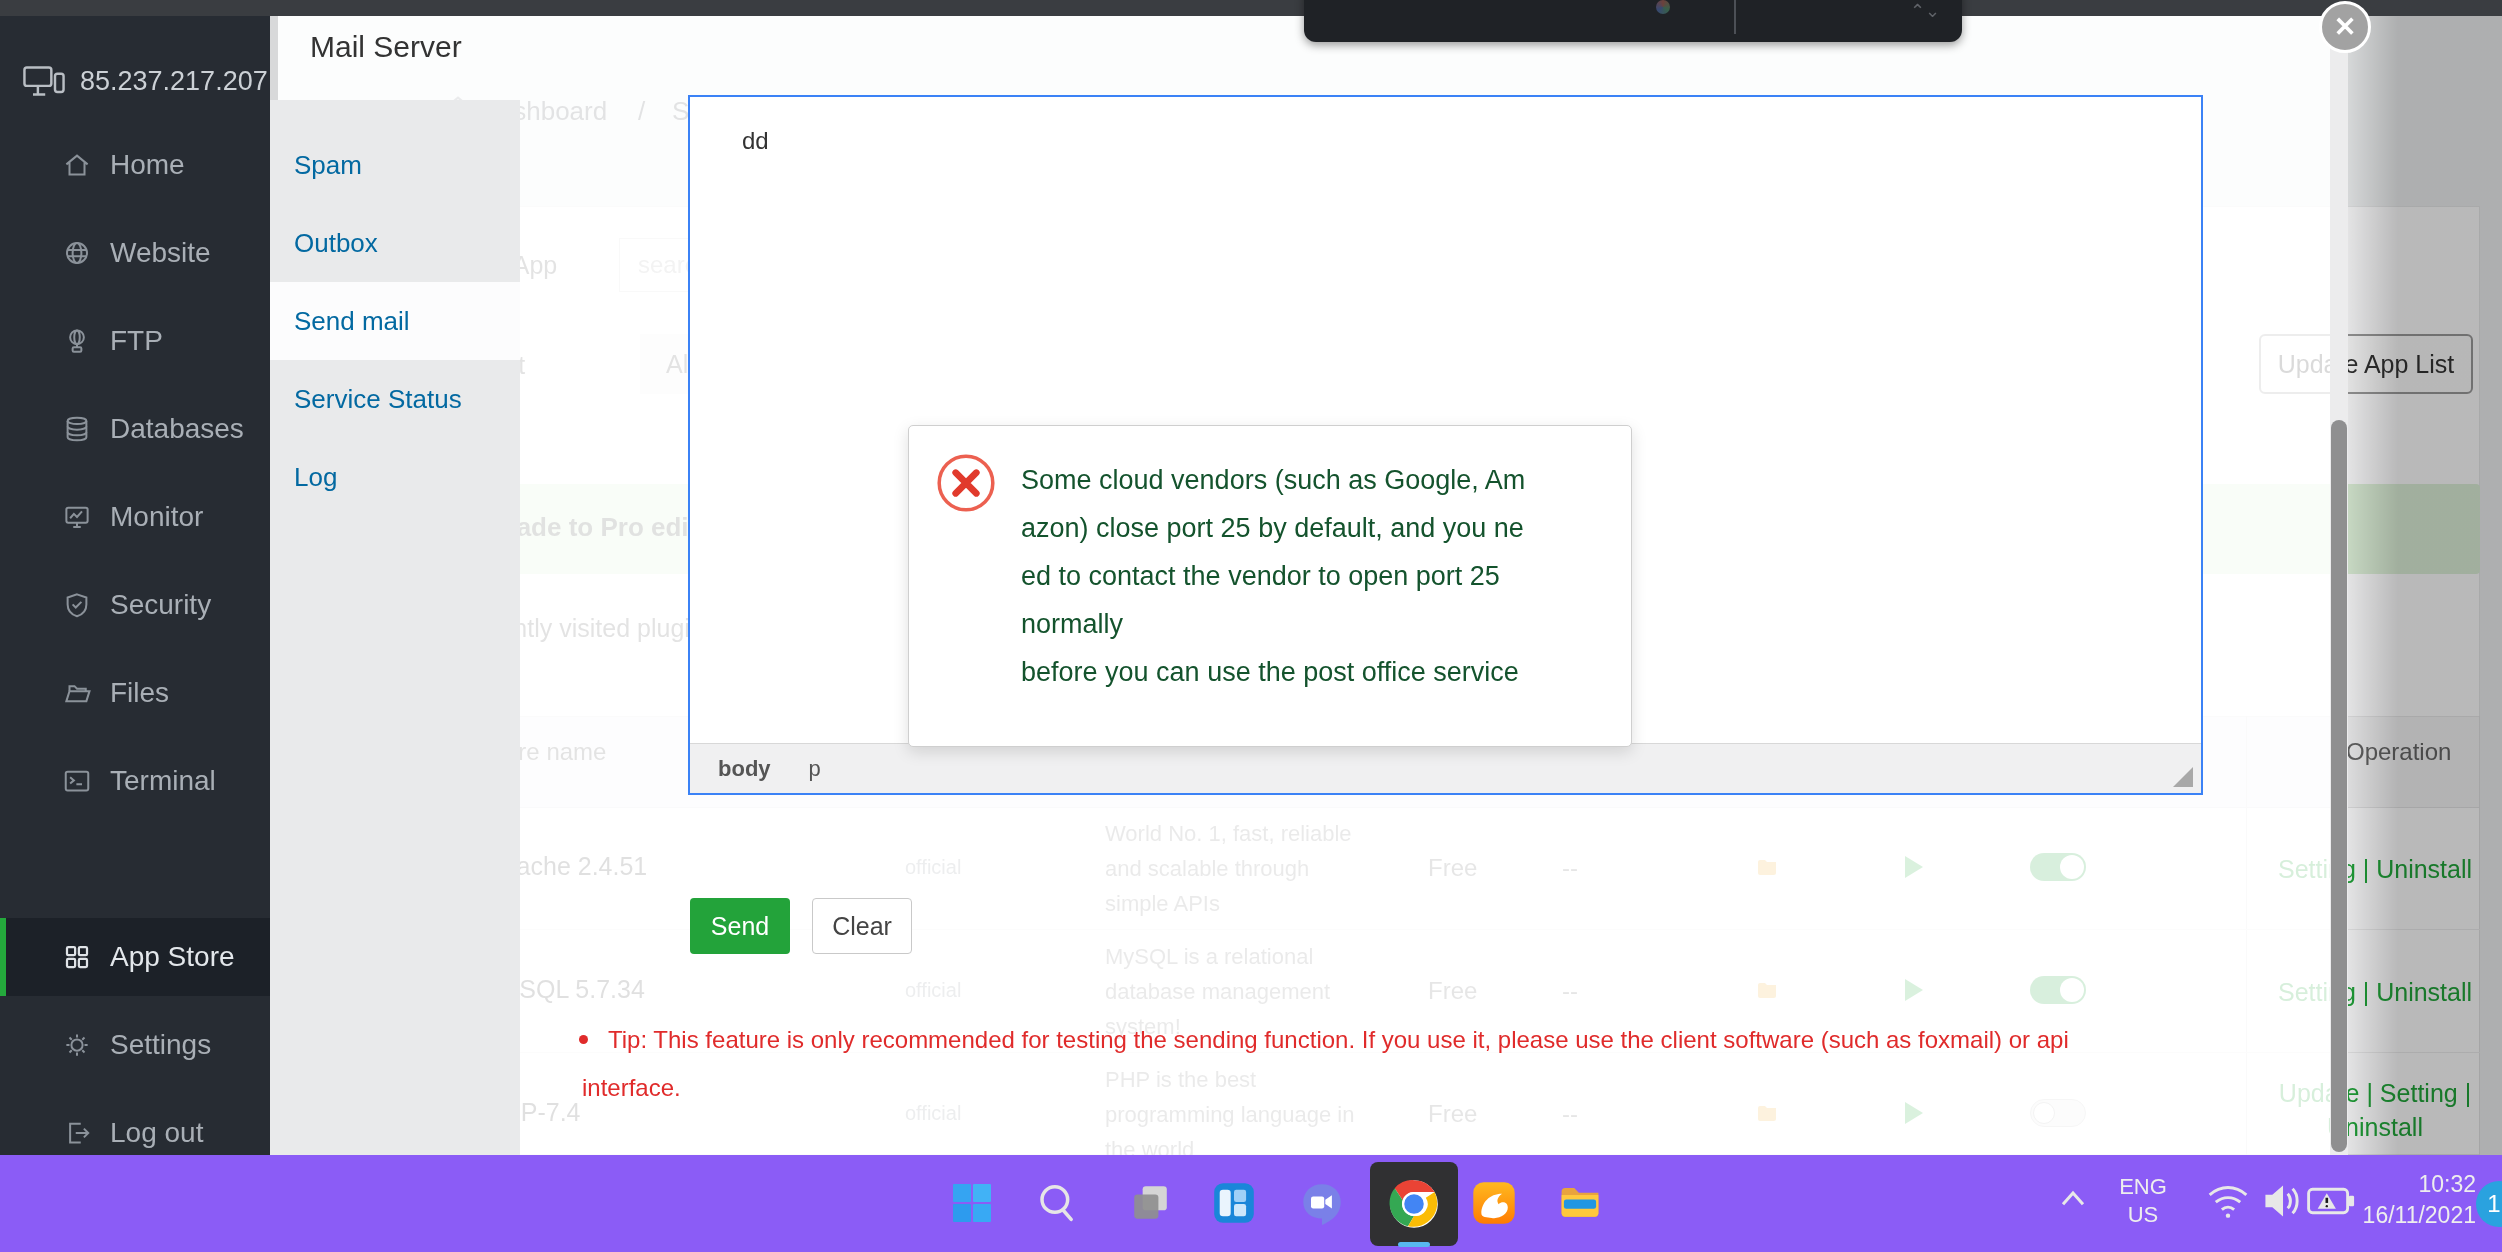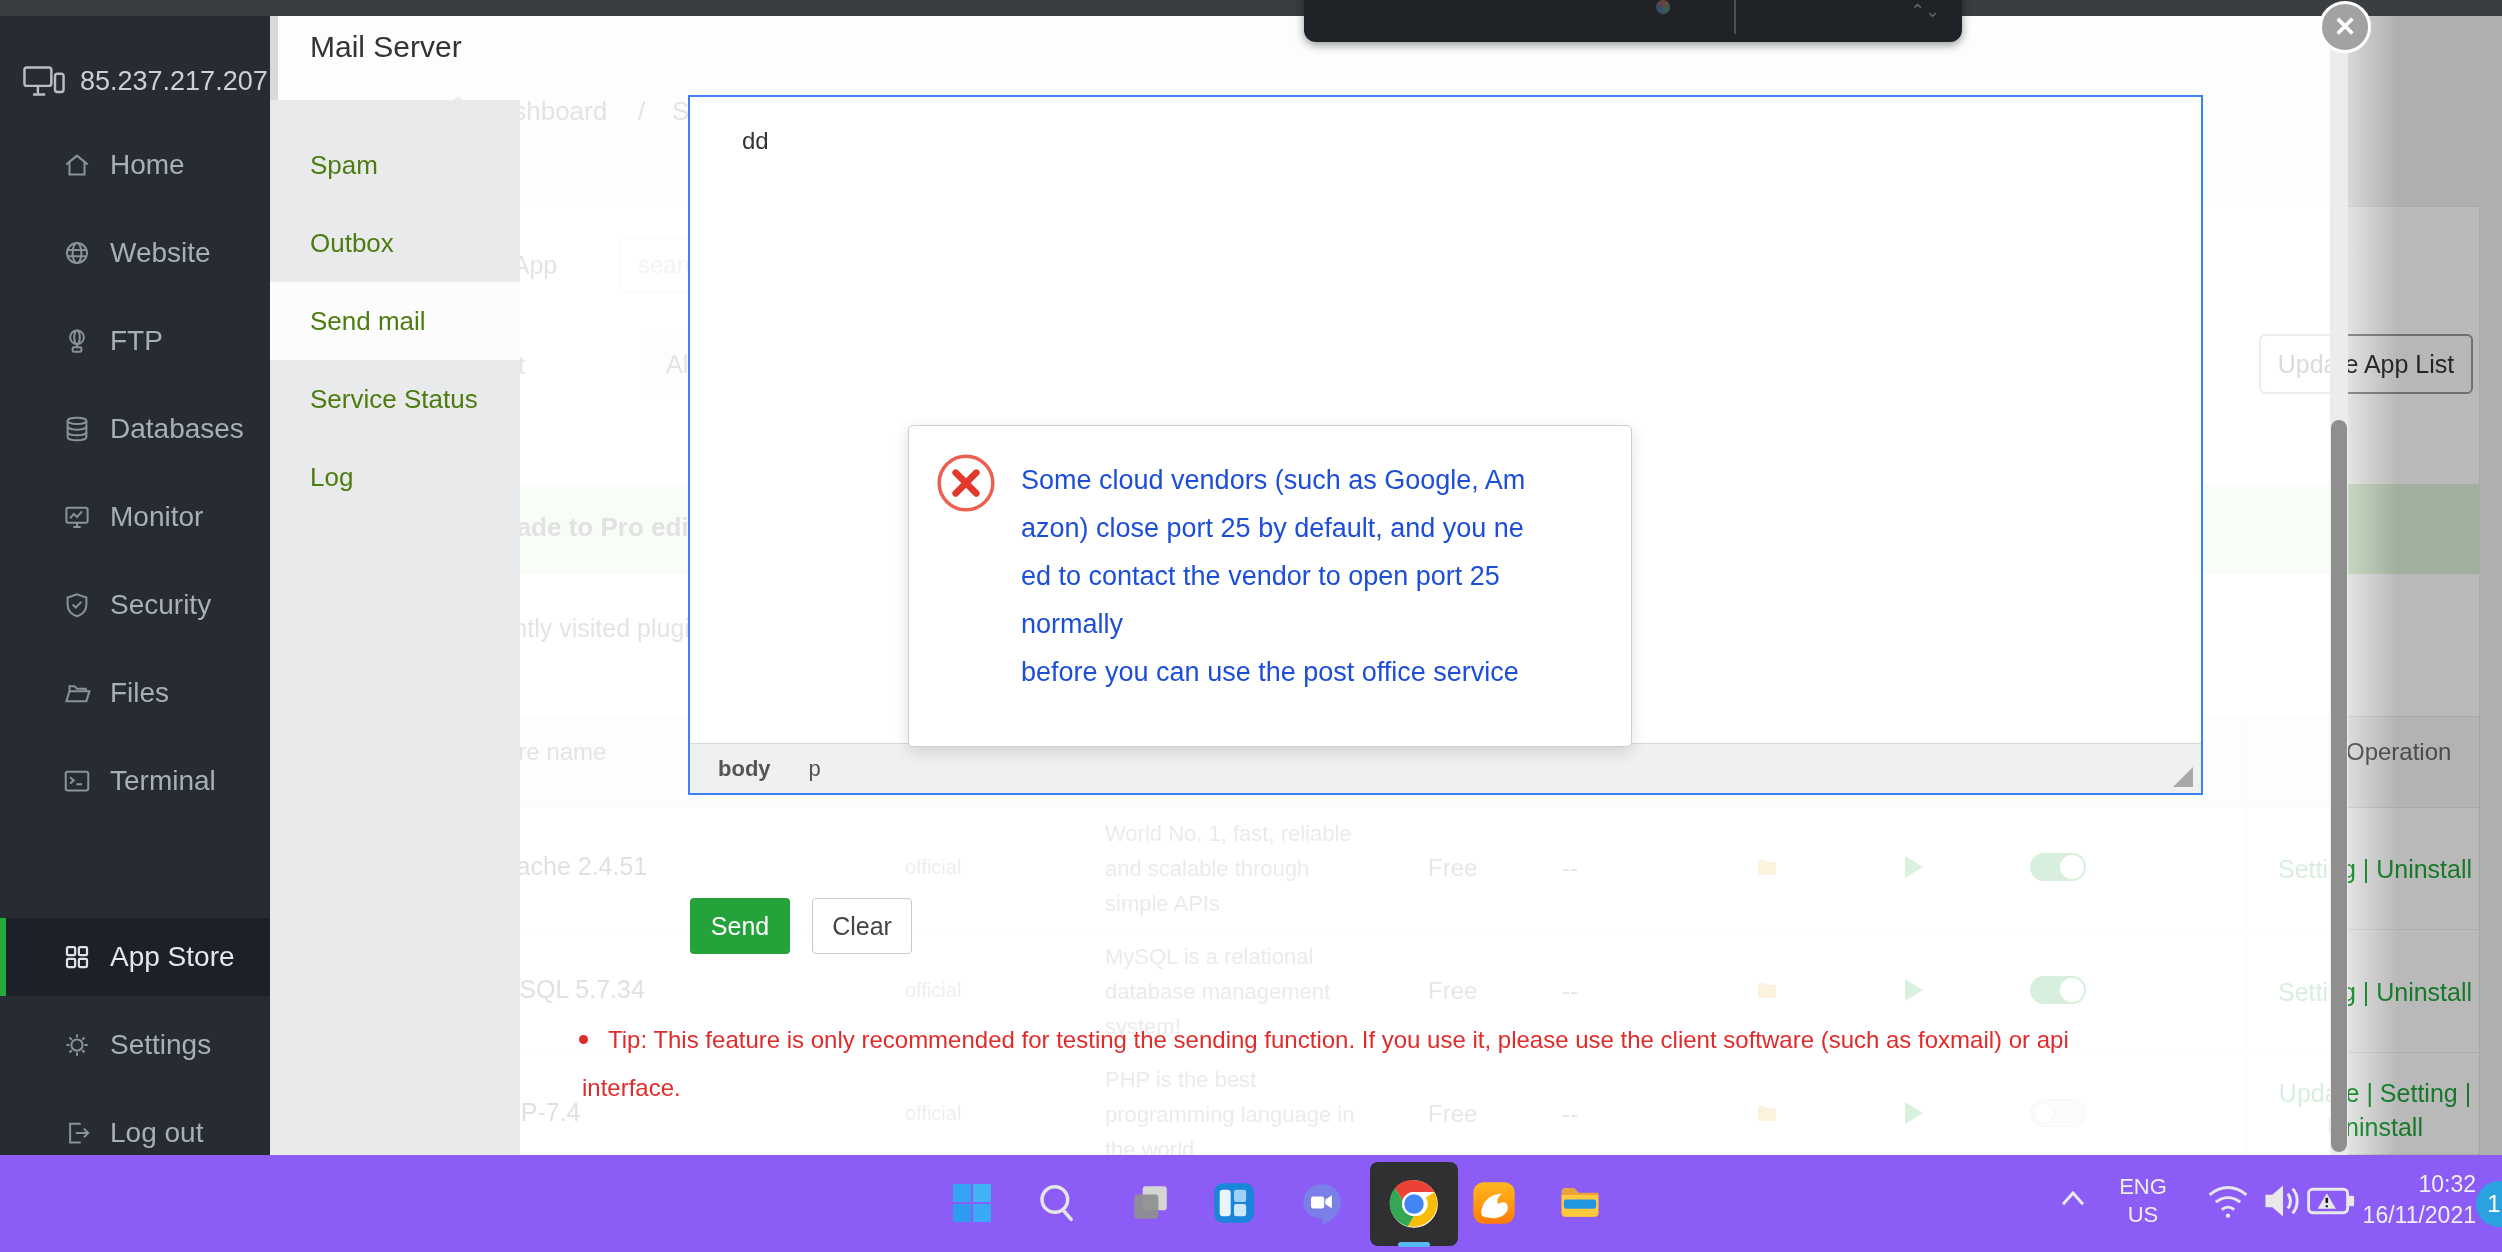--- a/index.html
+++ b/index.html
@@ -74,21 +74,21 @@
   
   .backdrop{left:270px;top:16px;width:2060px;height:1139px;background:rgba(255,255,255,0.82);z-index:20;}
   .darkstrip{left:2348px;top:16px;width:154px;height:1139px;z-index:20;
     background:linear-gradient(90deg,rgba(0,0,0,.10),rgba(0,0,0,.27) 50px,rgba(0,0,0,.27));}
   .sctrack{left:2330px;top:16px;width:18px;height:1139px;background:#ececed;z-index:21;}
   .scthumb{left:2331px;top:420px;width:16px;height:732px;background:#8f8f90;border-radius:8px;z-index:22;}
   
   .m-title{left:310px;top:30px;font-size:30px;color:#333;z-index:40;}
   .m-nav{left:270px;top:100px;width:250px;height:1055px;background:#e9eaeb;z-index:40;}
   .m-item{position:absolute;left:0;width:250px;height:78px;display:flex;align-items:center;
-    padding-left:40px;box-sizing:border-box;color:#4d7c0f;font-size:26px;}
+    padding-left:24px;box-sizing:border-box;color:#0369a1;font-size:26px;}
   .m-item.active{background:#fcfcfd;}
   .editor{left:688px;top:95px;width:1515px;height:700px;background:#fff;
     border:2px solid #3b82f6;box-sizing:border-box;z-index:40;}
   .ed-content{position:absolute;left:52px;top:30px;font-size:24px;color:#333;}
   .ed-status{position:absolute;left:0;bottom:0;width:100%;height:50px;background:#f0f0f1;
     border-top:1.5px solid #d8d8d8;box-sizing:border-box;display:flex;align-items:center;
     padding-left:28px;font-size:22px;color:#555;}
   .ed-status b{margin-right:38px;}
   .ed-resize{position:absolute;right:8px;bottom:6px;width:0;height:0;
     border-left:20px solid transparent;border-bottom:20px solid #a8a8a8;}
@@ -96,21 +96,21 @@
     color:#fff;font-size:25px;display:flex;align-items:center;justify-content:center;z-index:40;}
   .clearbtn{left:812px;top:898px;width:100px;height:56px;background:#fff;border:1.5px solid #c9c9c9;
     border-radius:4px;color:#444;font-size:25px;display:flex;align-items:center;justify-content:center;
     box-sizing:border-box;z-index:40;}
   .tipdot{left:579px;top:1035px;width:9px;height:9px;border-radius:50%;background:#e02b2b;z-index:40;}
   .tip1{left:608px;top:1026px;font-size:24px;color:#e02b2b;z-index:40;}
   .tip2{left:582px;top:1074px;font-size:24px;color:#e02b2b;z-index:40;}
   
   .msgbox{left:908px;top:425px;width:724px;height:322px;background:#fff;border:1.5px solid #cfcfcf;
     border-radius:5px;box-shadow:0 5px 16px rgba(0,0,0,.13);box-sizing:border-box;z-index:50;}
-  .msgbox .mtext{position:absolute;left:112px;top:30px;width:580px;font-size:27px;color:#1d4ed8;
+  .msgbox .mtext{position:absolute;left:112px;top:30px;width:580px;font-size:27px;color:#14532d;
     line-height:48px;}
   
   .taskbar{left:0;top:1155px;width:2502px;height:97px;background:#8b5cf6;z-index:70;}
   .tk{position:absolute;top:16px;width:64px;height:64px;display:flex;align-items:center;justify-content:center;}
   .chromebox{position:absolute;left:1370px;top:7px;width:88px;height:84px;background:#303032;
     border-radius:8px;display:flex;align-items:center;justify-content:center;}
   .chromeind{position:absolute;left:1398px;top:87px;width:32px;height:5px;background:#58b8f0;border-radius:3px;}
   .lang{position:absolute;left:2108px;top:18px;width:70px;text-align:center;color:#eee;
     font-size:22px;line-height:28px;}
   .clockblk{position:absolute;left:2348px;top:14px;width:128px;text-align:right;color:#eee;

